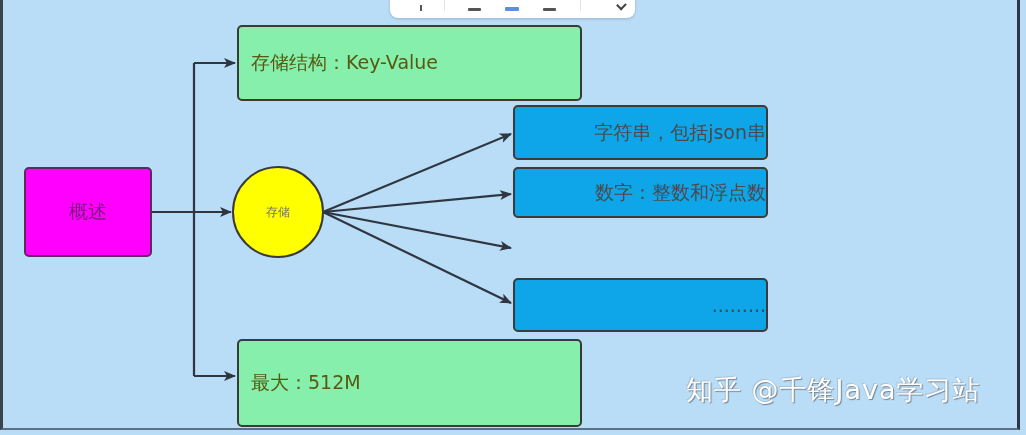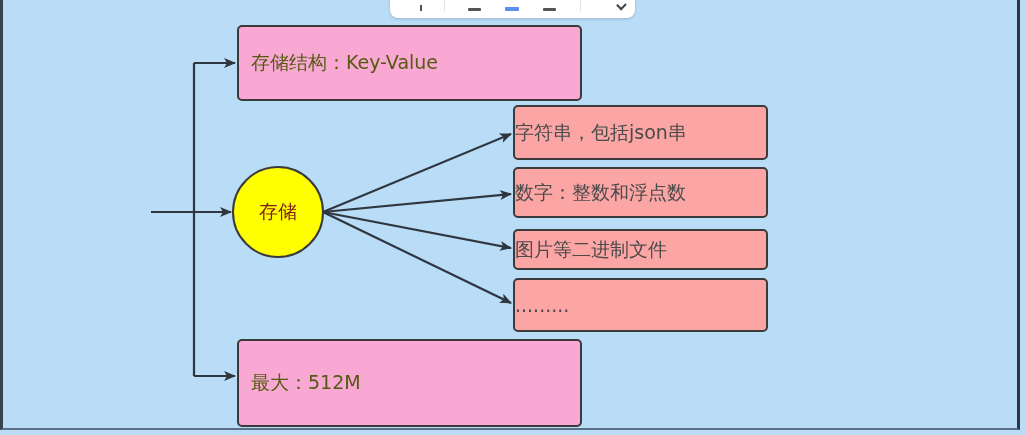--- a/index.html
+++ b/index.html
@@ -32,28 +32,28 @@
   .tb-tick { width: 2px; height: 6px; background: #555; margin: 0 10px 0 10px; }
   .tb-chev { width: 6px; height: 6px; border-right: 2px solid #444; border-bottom: 2px solid #444; transform: rotate(45deg); margin: 0 0 2px 26px; }
 
   .node {
     position: absolute; box-sizing: border-box;
     border: 2px solid #3a3a3a; border-radius: 5px;
     display: flex; align-items: center;
     color: #444; font-size: 19px;
   }
   .node.magenta { background: #ff00ff; color: #7a1a7a; justify-content: center; border-color: #5a2a60; }
-  .node.yellow { background: #f9a8d4; color: #555a10; padding-left: 12px; }
-  .node.pink { background: #fca5a5; color: #4a4a4a; justify-content: flex-start; border-color: #3b3b3b; }
+  .node.yellow { background: #86efac; color: #555a10; padding-left: 12px; }
+  .node.pink { background: #0ea5e9; color: #4a4a4a; justify-content: flex-end; border-color: #3b3b3b; }
   .circle {
     position: absolute; box-sizing: border-box;
     width: 92px; height: 92px; border-radius: 50%;
     background: #ffff00; border: 2px solid #3a3a3a;
     display: flex; align-items: center; justify-content: center;
-    color: #7f1d1d; font-size: 19px;
+    color: #737373; font-size: 12px;
   }
   svg.wires { position: absolute; left: 0; top: 0; }
   .watermark {
     position: absolute; left: 686px; top: 372px;
     font-size: 27px; color: #ffffff; letter-spacing: 1px;
     text-shadow: 1px 1px 1px rgba(60,60,60,0.55), -1px -1px 0 rgba(120,120,120,0.25);
     white-space: nowrap;
   }
 </style>
 </head>
@@ -90,39 +90,40 @@
 
       <path d="M194,212 L231,212" marker-end="url(#arr)"></path>
 
       <path d="M323,212 L511,134" marker-end="url(#arr)"></path>
       <path d="M323,212 L511,194" marker-end="url(#arr)"></path>
       <path d="M323,212 L511,248" marker-end="url(#arr)"></path>
       <path d="M323,212 L511,303" marker-end="url(#arr)"></path>
     </g>
   </svg>
 
+  <div class="node magenta" style="left:24px; top:167px; width:128px; height:90px;">
+    <span>概述</span>
+  </div>
 
   <div class="node yellow" style="left:237px; top:25px; width:345px; height:76px;">
     <span>存储结构：Key-Value</span>
   </div>
 
   <div class="circle" style="left:232px; top:166px;">
     <span>存储</span>
   </div>
 
   <div class="node yellow" style="left:237px; top:339px; width:345px; height:88px;">
     <span>最大：512M</span>
   </div>
 
   <div class="node pink" style="left:513px; top:105px; width:255px; height:55px;">
     <span>字符串，包括json串</span>
   </div>
   <div class="node pink" style="left:513px; top:167px; width:255px; height:51px;">
     <span>数字：整数和浮点数</span>
   </div>
-  <div class="node pink" style="left:513px; top:229px; width:255px; height:41px;">
-    <span>图片等二进制文件</span>
-  </div>
   <div class="node pink" style="left:513px; top:278px; width:255px; height:54px;">
     <span>.........</span>
   </div>
 
+  <div class="watermark">知乎 @千锋Java学习站</div>
 </div>
 
 </body></html>

